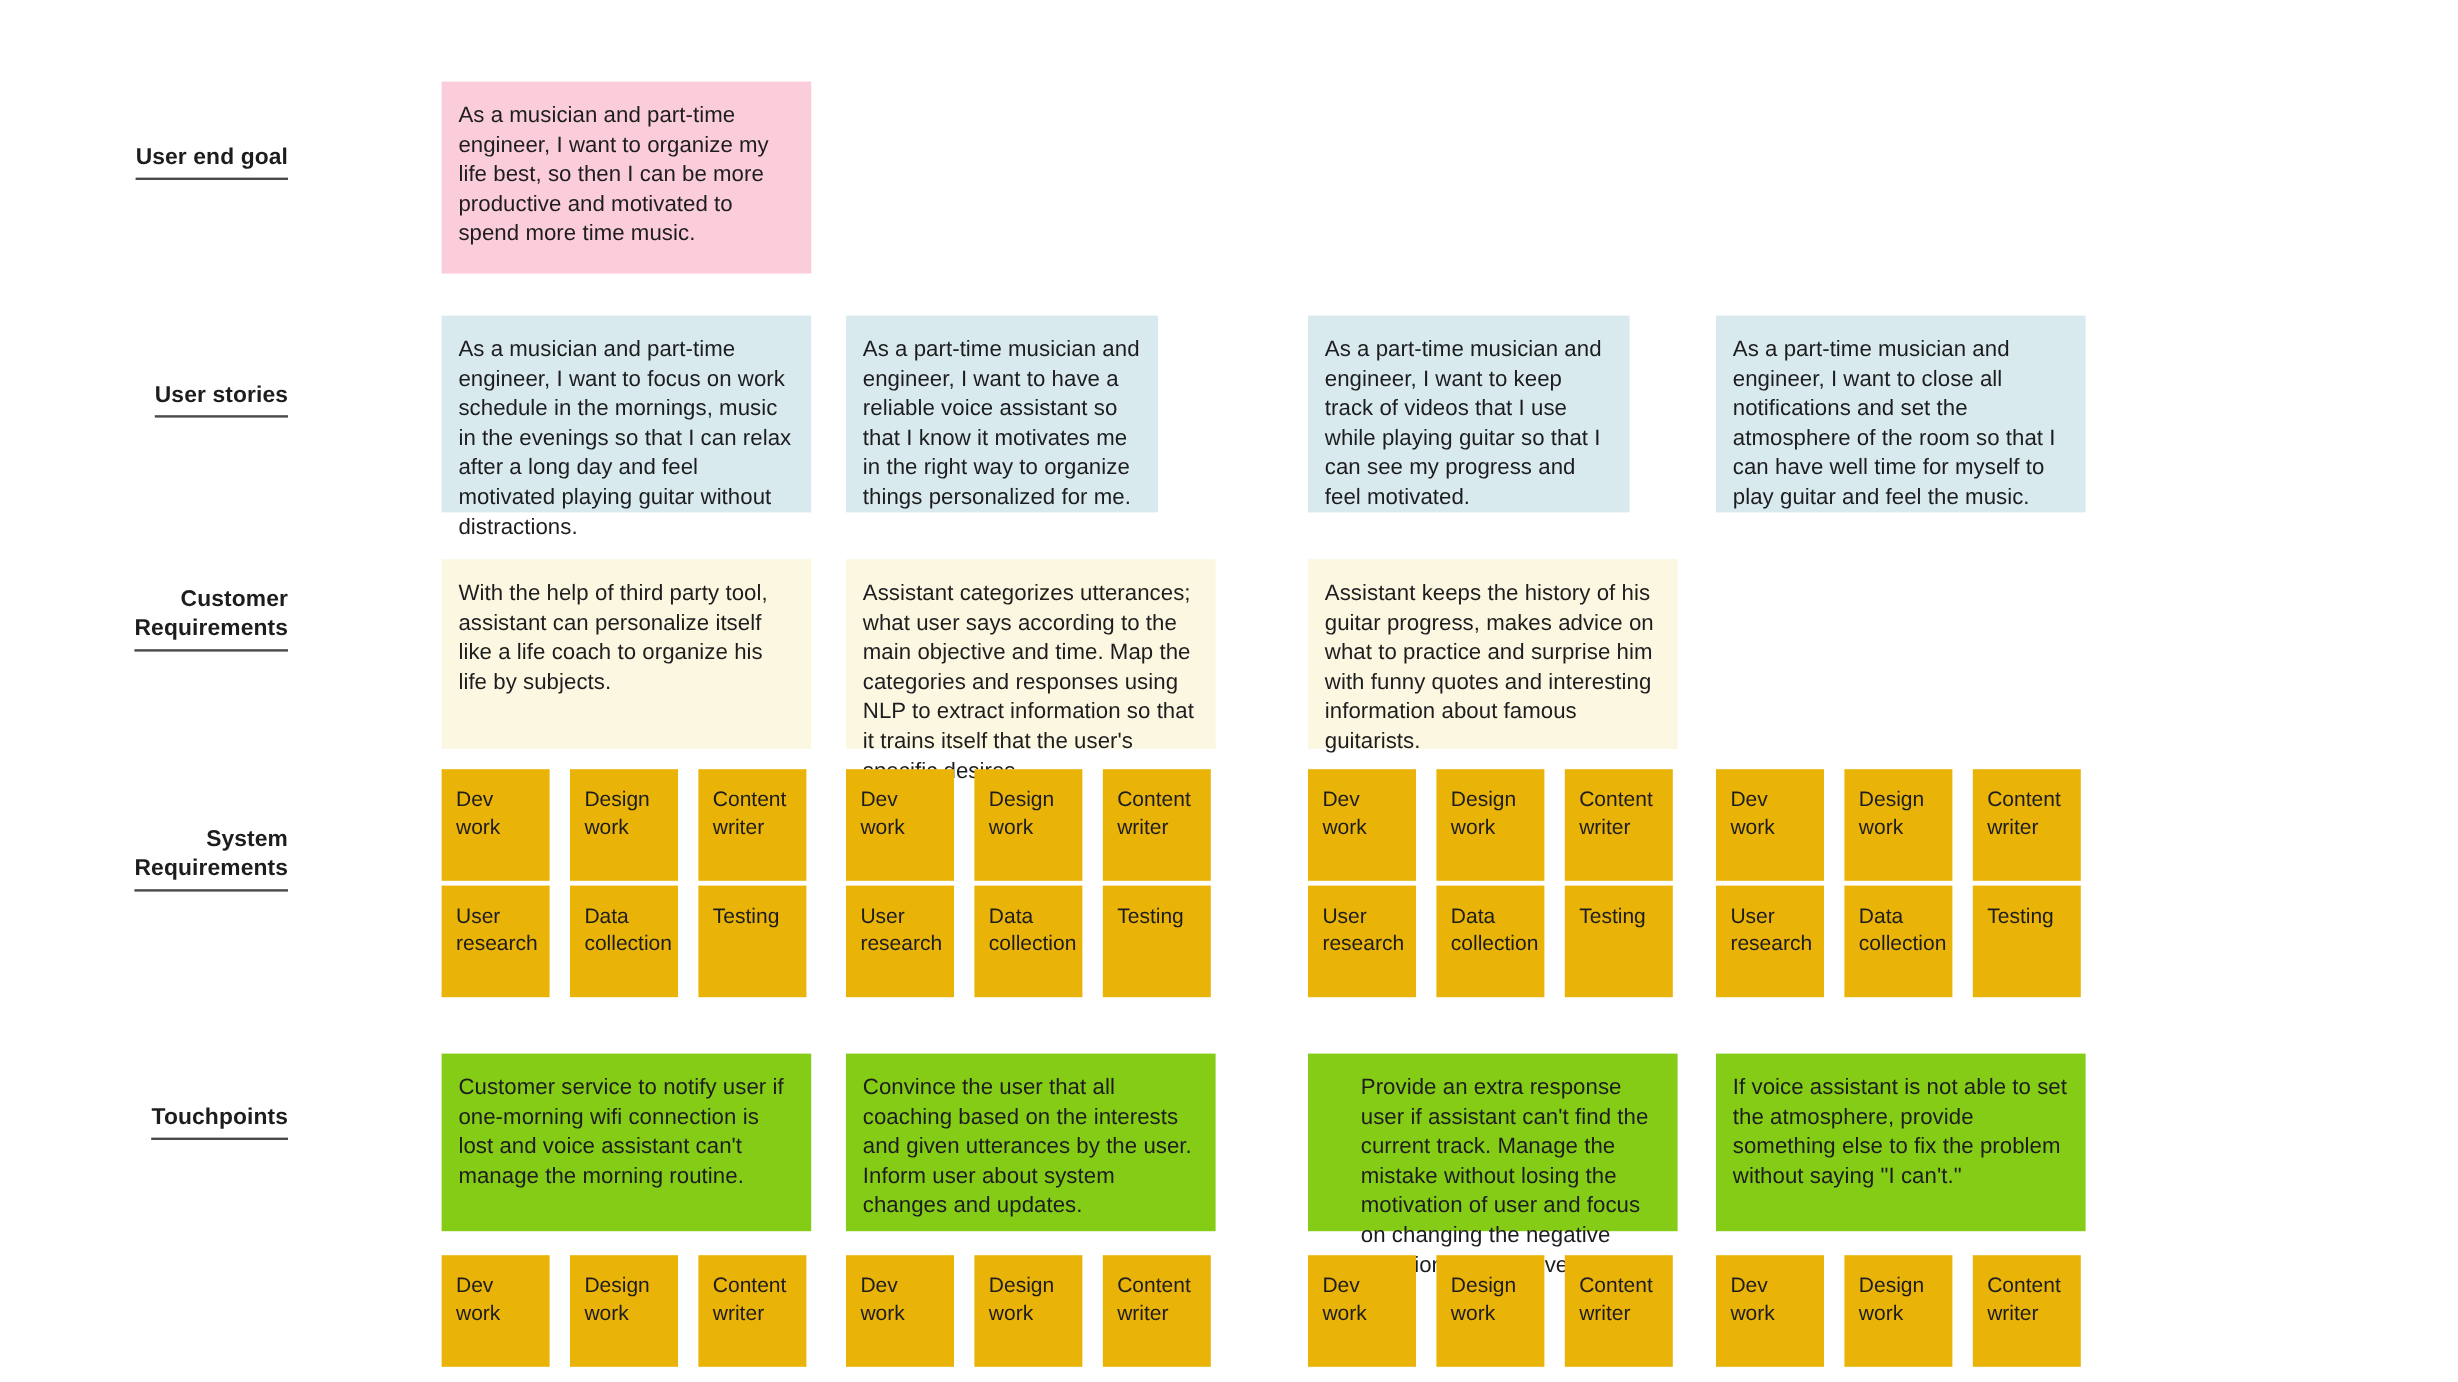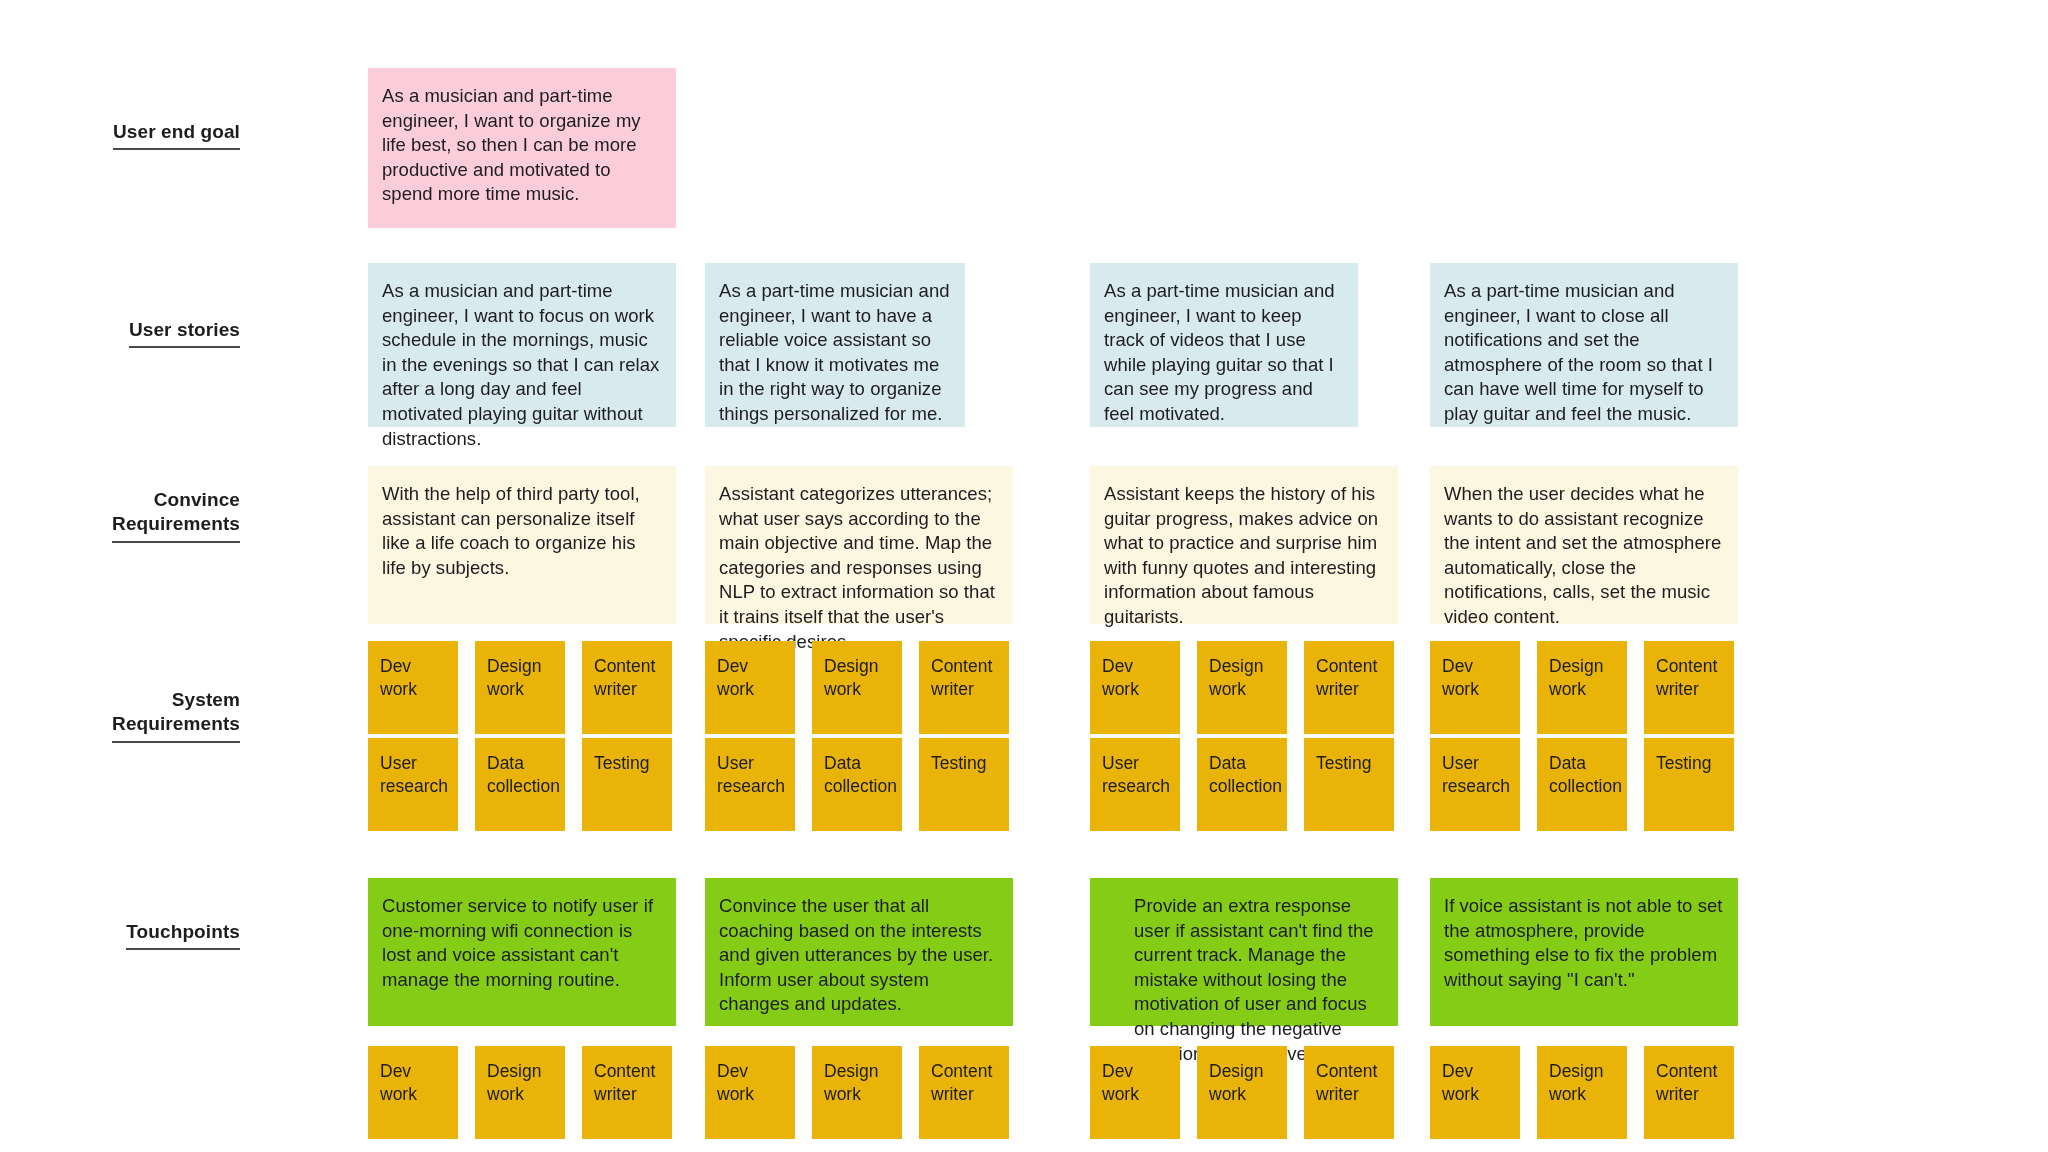--- a/index.html
+++ b/index.html
@@ -69,21 +69,21 @@
 
   <div class="row-label" style="top:120px;">
     <span class="lbl-line underlined">User end goal</span>
   </div>
 
   <div class="row-label" style="top:318px;">
     <span class="lbl-line underlined">User stories</span>
   </div>
 
   <div class="row-label" style="top:488px;">
-    <span class="lbl-line">Convince</span>
+    <span class="lbl-line">Customer</span>
     <span class="lbl-line underlined">Requirements</span>
   </div>
 
   <div class="row-label" style="top:688px;">
     <span class="lbl-line">System</span>
     <span class="lbl-line underlined">Requirements</span>
   </div>
 
   <div class="row-label" style="top:920px;">
     <span class="lbl-line underlined">Touchpoints</span>
@@ -92,21 +92,20 @@
   <div class="card goal" style="left:368px; top:68px; width:308px; height:160px;">As a musician and part-time engineer, I want to organize my life best, so then I can be more productive and motivated to spend more time music.</div>
 
   <div class="card story" style="left:368px; top:263px; width:308px; height:164px;">As a musician and part-time engineer, I want to focus on work schedule in the mornings, music in the evenings so that I can relax after a long day and feel motivated playing guitar without distractions.</div>
   <div class="card story" style="left:705px; top:263px; width:260px; height:164px;">As a part-time musician and engineer, I want to have a reliable voice assistant so that I know it motivates me in the right way to organize things personalized for me.</div>
   <div class="card story" style="left:1090px; top:263px; width:268px; height:164px;">As a part-time musician and engineer, I want to keep track of videos that I use while playing guitar so that I can see my progress and feel motivated.</div>
   <div class="card story" style="left:1430px; top:263px; width:308px; height:164px;">As a part-time musician and engineer, I want to close all notifications and set the atmosphere of the room so that I can have well time for myself to play guitar and feel the music.</div>
 
   <div class="card eco" style="left:368px; top:466px; width:308px; height:158px;">With the help of third party tool, assistant can personalize itself like a life coach to organize his life by subjects.</div>
   <div class="card eco" style="left:705px; top:466px; width:308px; height:158px;">Assistant categorizes utterances; what user says according to the main objective and time. Map the categories and responses using NLP to extract information so that it trains itself that the user's specific desires.</div>
   <div class="card eco" style="left:1090px; top:466px; width:308px; height:158px;">Assistant keeps the history of his guitar progress, makes advice on what to practice and surprise him with funny quotes and interesting information about famous guitarists.</div>
-  <div class="card eco" style="left:1430px; top:466px; width:308px; height:158px;">When the user decides what he wants to do assistant recognize the intent and set the atmosphere automatically, close the notifications, calls, set the music video content.</div>
 
   <div class="chip" style="left:368px; top:641px; width:90px; height:93px;">Dev work</div>
   <div class="chip" style="left:475px; top:641px; width:90px; height:93px;">Design work</div>
   <div class="chip" style="left:582px; top:641px; width:90px; height:93px;">Content writer</div>
   <div class="chip" style="left:368px; top:738px; width:90px; height:93px;">User research</div>
   <div class="chip" style="left:475px; top:738px; width:90px; height:93px;">Data collection</div>
   <div class="chip" style="left:582px; top:738px; width:90px; height:93px;">Testing</div>
 
   <div class="chip" style="left:705px; top:641px; width:90px; height:93px;">Dev work</div>
   <div class="chip" style="left:812px; top:641px; width:90px; height:93px;">Design work</div>

